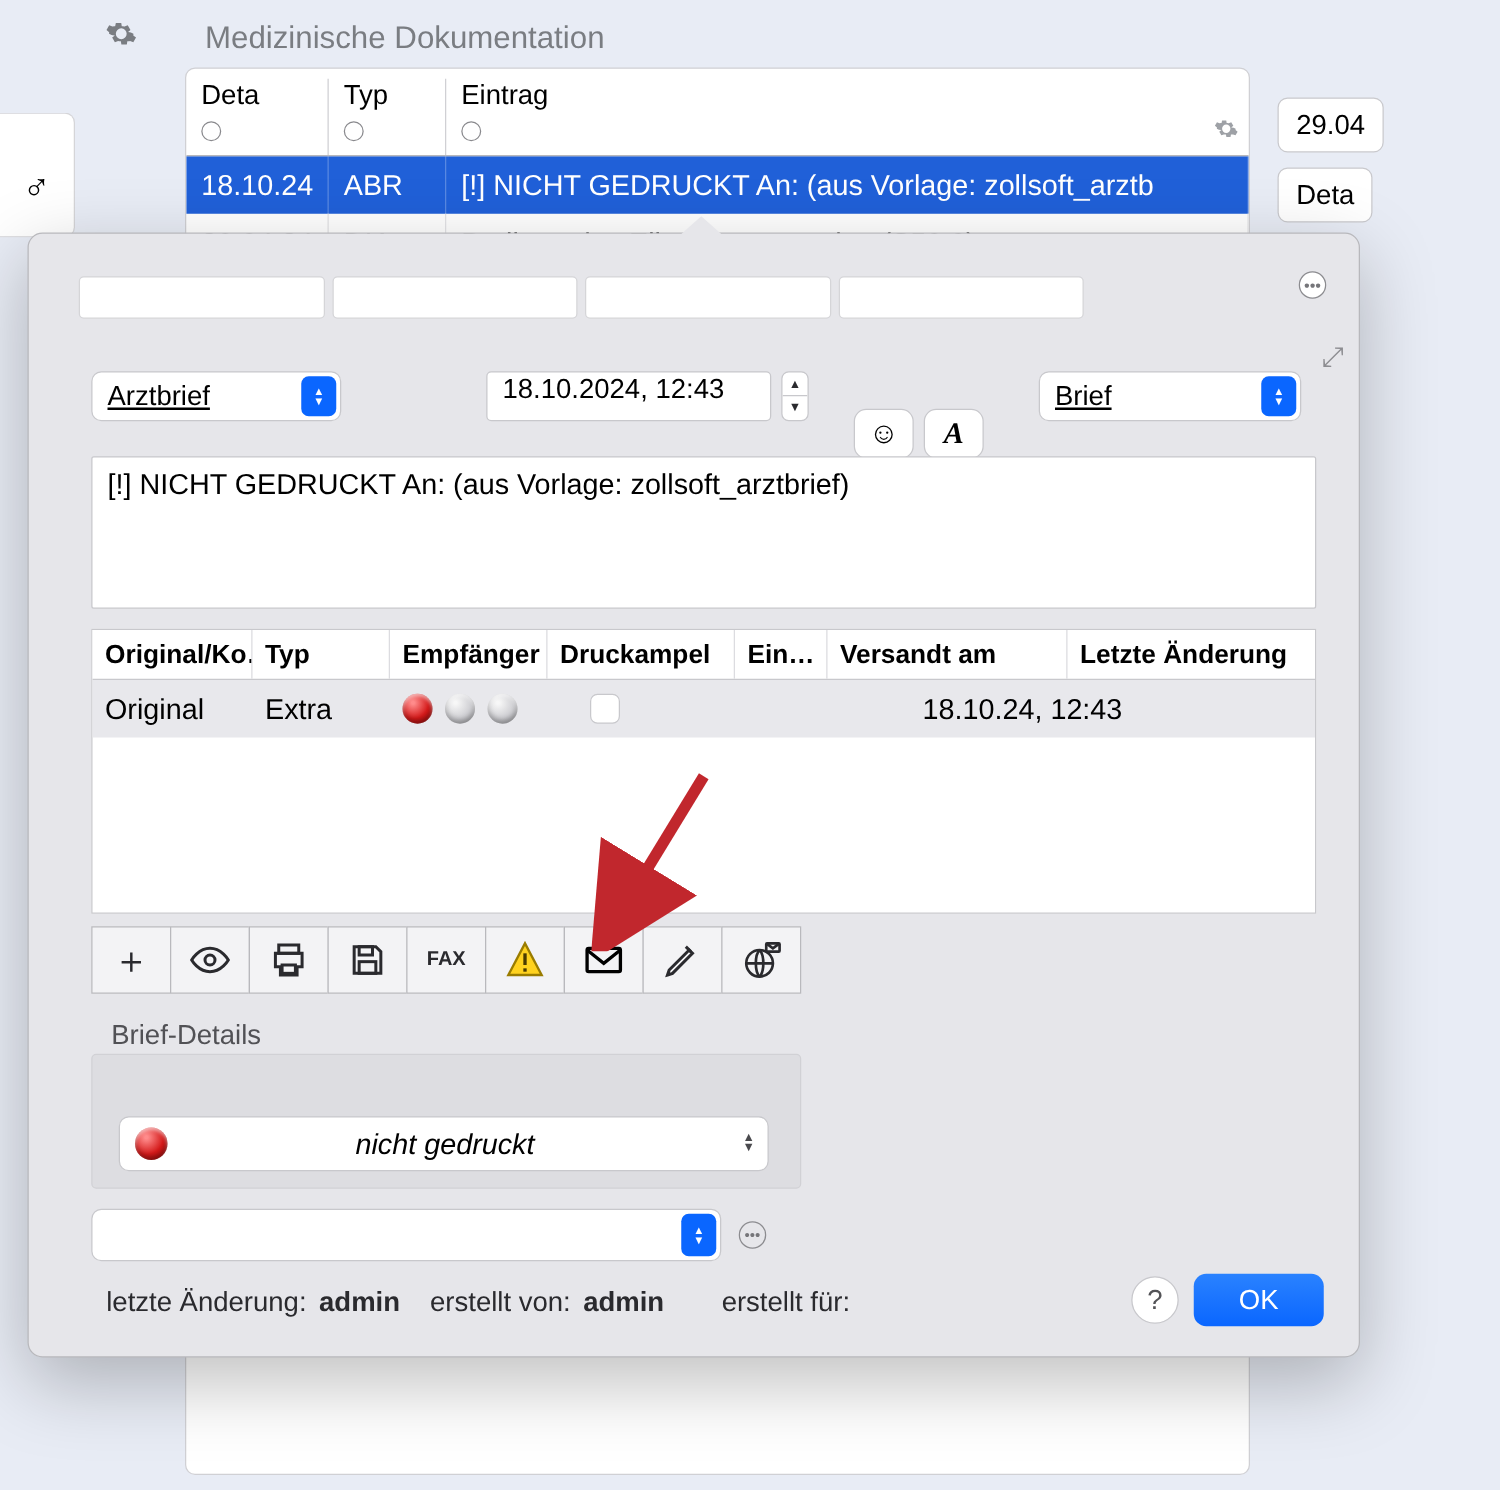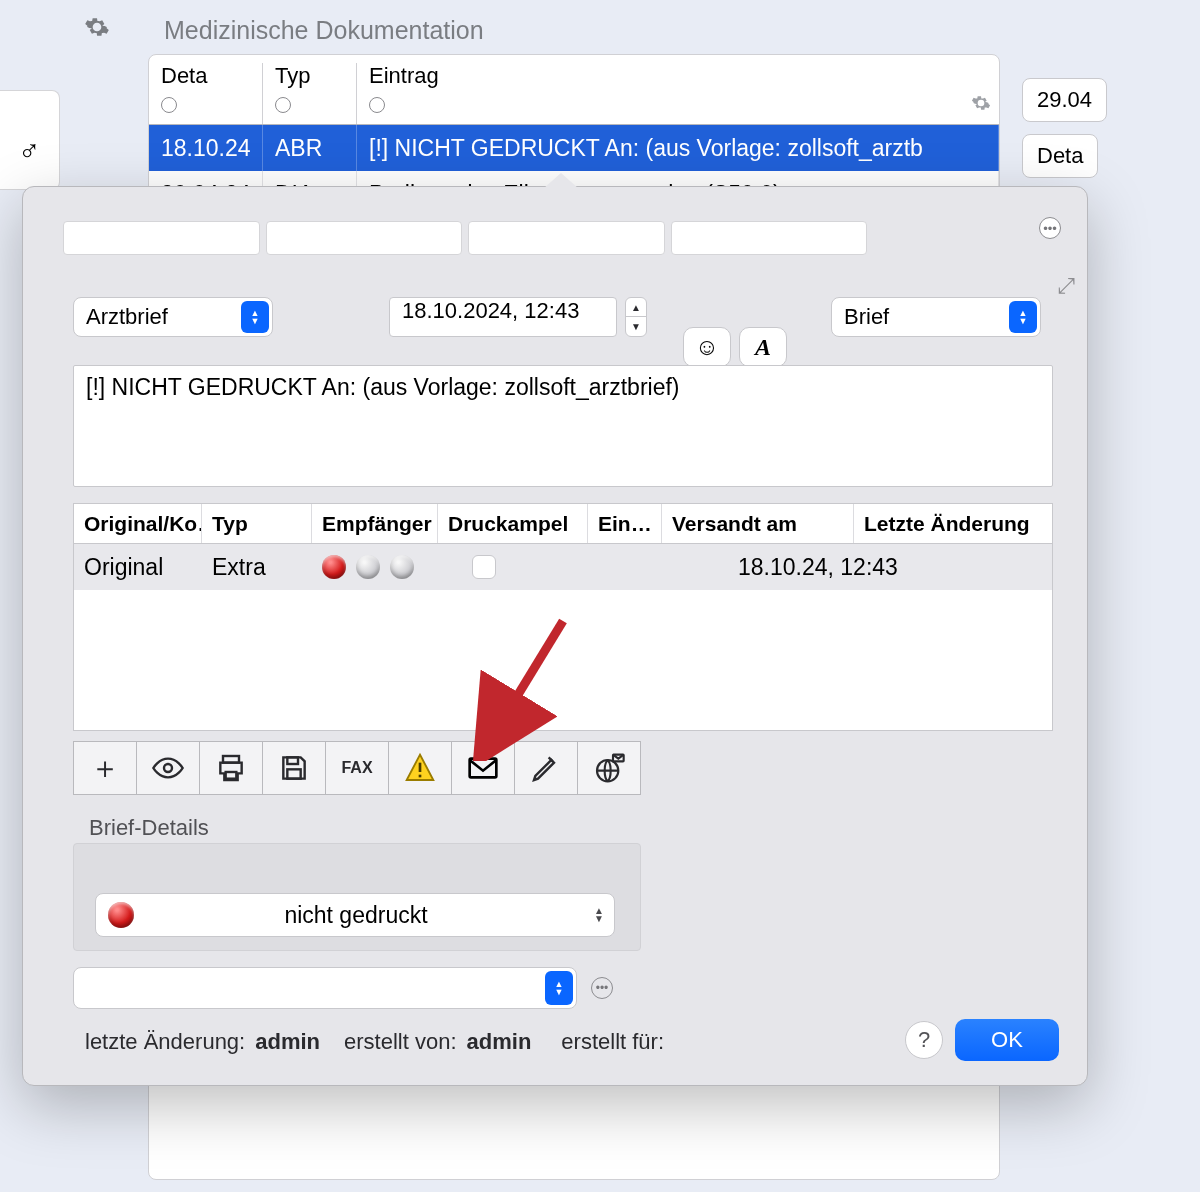--- a/index.html
+++ b/index.html
@@ -193,20 +193,21 @@
     position: absolute;
     background: #fff;
     border: 1px solid #c8c8cc;
     border-radius: 8px;
     height: 40px;
     display: flex;
     align-items: center;
     padding-left: 12px;
     padding-right: 34px;
     font-size: 22px;
+    text-decoration: underline;
   }
   .mac-select .chevrons {
     position: absolute;
     right: 3px;
     top: 3px;
     bottom: 3px;
     width: 28px;
     background: #0a66ff;
     border-radius: 6px;
     color: #fff;
@@ -372,21 +373,21 @@
     top: 706px;
     width: 520px;
     height: 44px;
     background: #fff;
     border: 1px solid #c8c8cc;
     border-radius: 8px;
     display:flex;align-items:center;
     padding: 0 36px 0 12px;
     font-size: 23px;
   }
-  .status-select .stext { flex:1; text-align:center; }
+  .status-select .stext { flex:1; text-align:center;font-style:italic; }
   .status-select .chev {
     position: absolute;
     right: 10px;
     display:flex;flex-direction:column;
     font-size: 10px;
     color: #4a4a4e;
     line-height: 8px;
   }
 
   .bottom-select {
@@ -656,20 +657,20 @@
   <div class="bottom-select">
     <span class="chevrons">▲<br>▼</span>
   </div>
   <div class="bottom-more">•••</div>
 
   <div class="footer-line">
     <span>letzte Änderung:</span>
     <b>admin</b>
     <span style="margin-left:14px">erstellt von:</span>
     <b>admin</b>
-    <span style="margin-left:20px">erstellt für:</span>
+    <span style="margin-left:36px">erstellt für:</span>
   </div>
 
   <div class="help-btn">
     <span>?</span>
   </div>
   <button class="ok-btn">OK</button>
 </div>
 
 </body></html>

